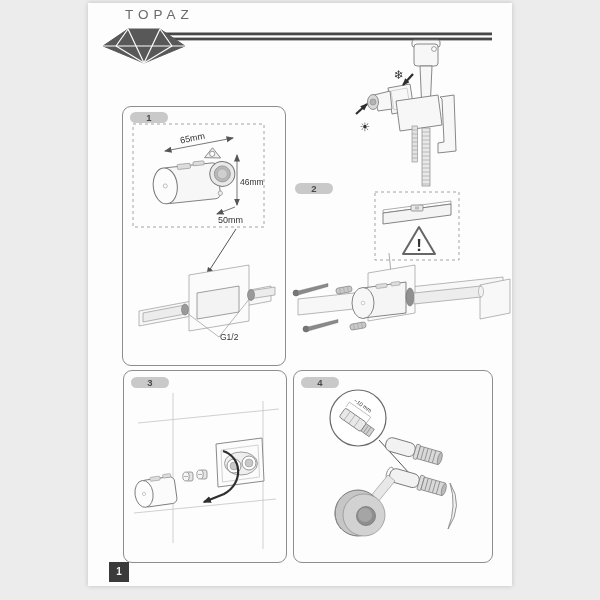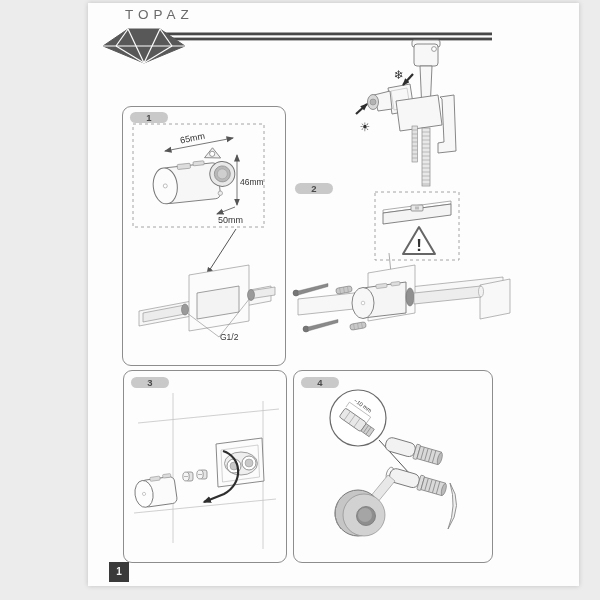--- a/index.html
+++ b/index.html
@@ -1,22 +1,22 @@
 <!DOCTYPE html>
 <html><head>
 <meta charset="utf-8">
 <style>
   html,body{margin:0;padding:0;}
   body{
     width:600px;height:600px;background:#ececec;
     font-family:"Liberation Sans",sans-serif;position:relative;overflow:hidden;
   }
   .page{
-    position:absolute;left:88px;top:3px;width:464px;height:583px;
-    background:#fdfdfd;box-shadow:0 0 5px rgba(0,0,0,.18);padding-left:27px;
+    position:absolute;left:88px;top:3px;width:424px;height:583px;
+    background:#fdfdfd;box-shadow:0 0 5px rgba(0,0,0,.18);
   }
   .abs{position:absolute;}
   .brand-name{
     position:absolute;left:37px;top:4px;font-size:13.5px;color:#6a6a6a;
     letter-spacing:5px;font-weight:400;
   }
   .panel{
     position:absolute;border:1.5px solid #8d8d8d;border-radius:9px;background:#fdfdfd;
   }
   #panel1{left:34px;top:103px;width:162px;height:258px;}

